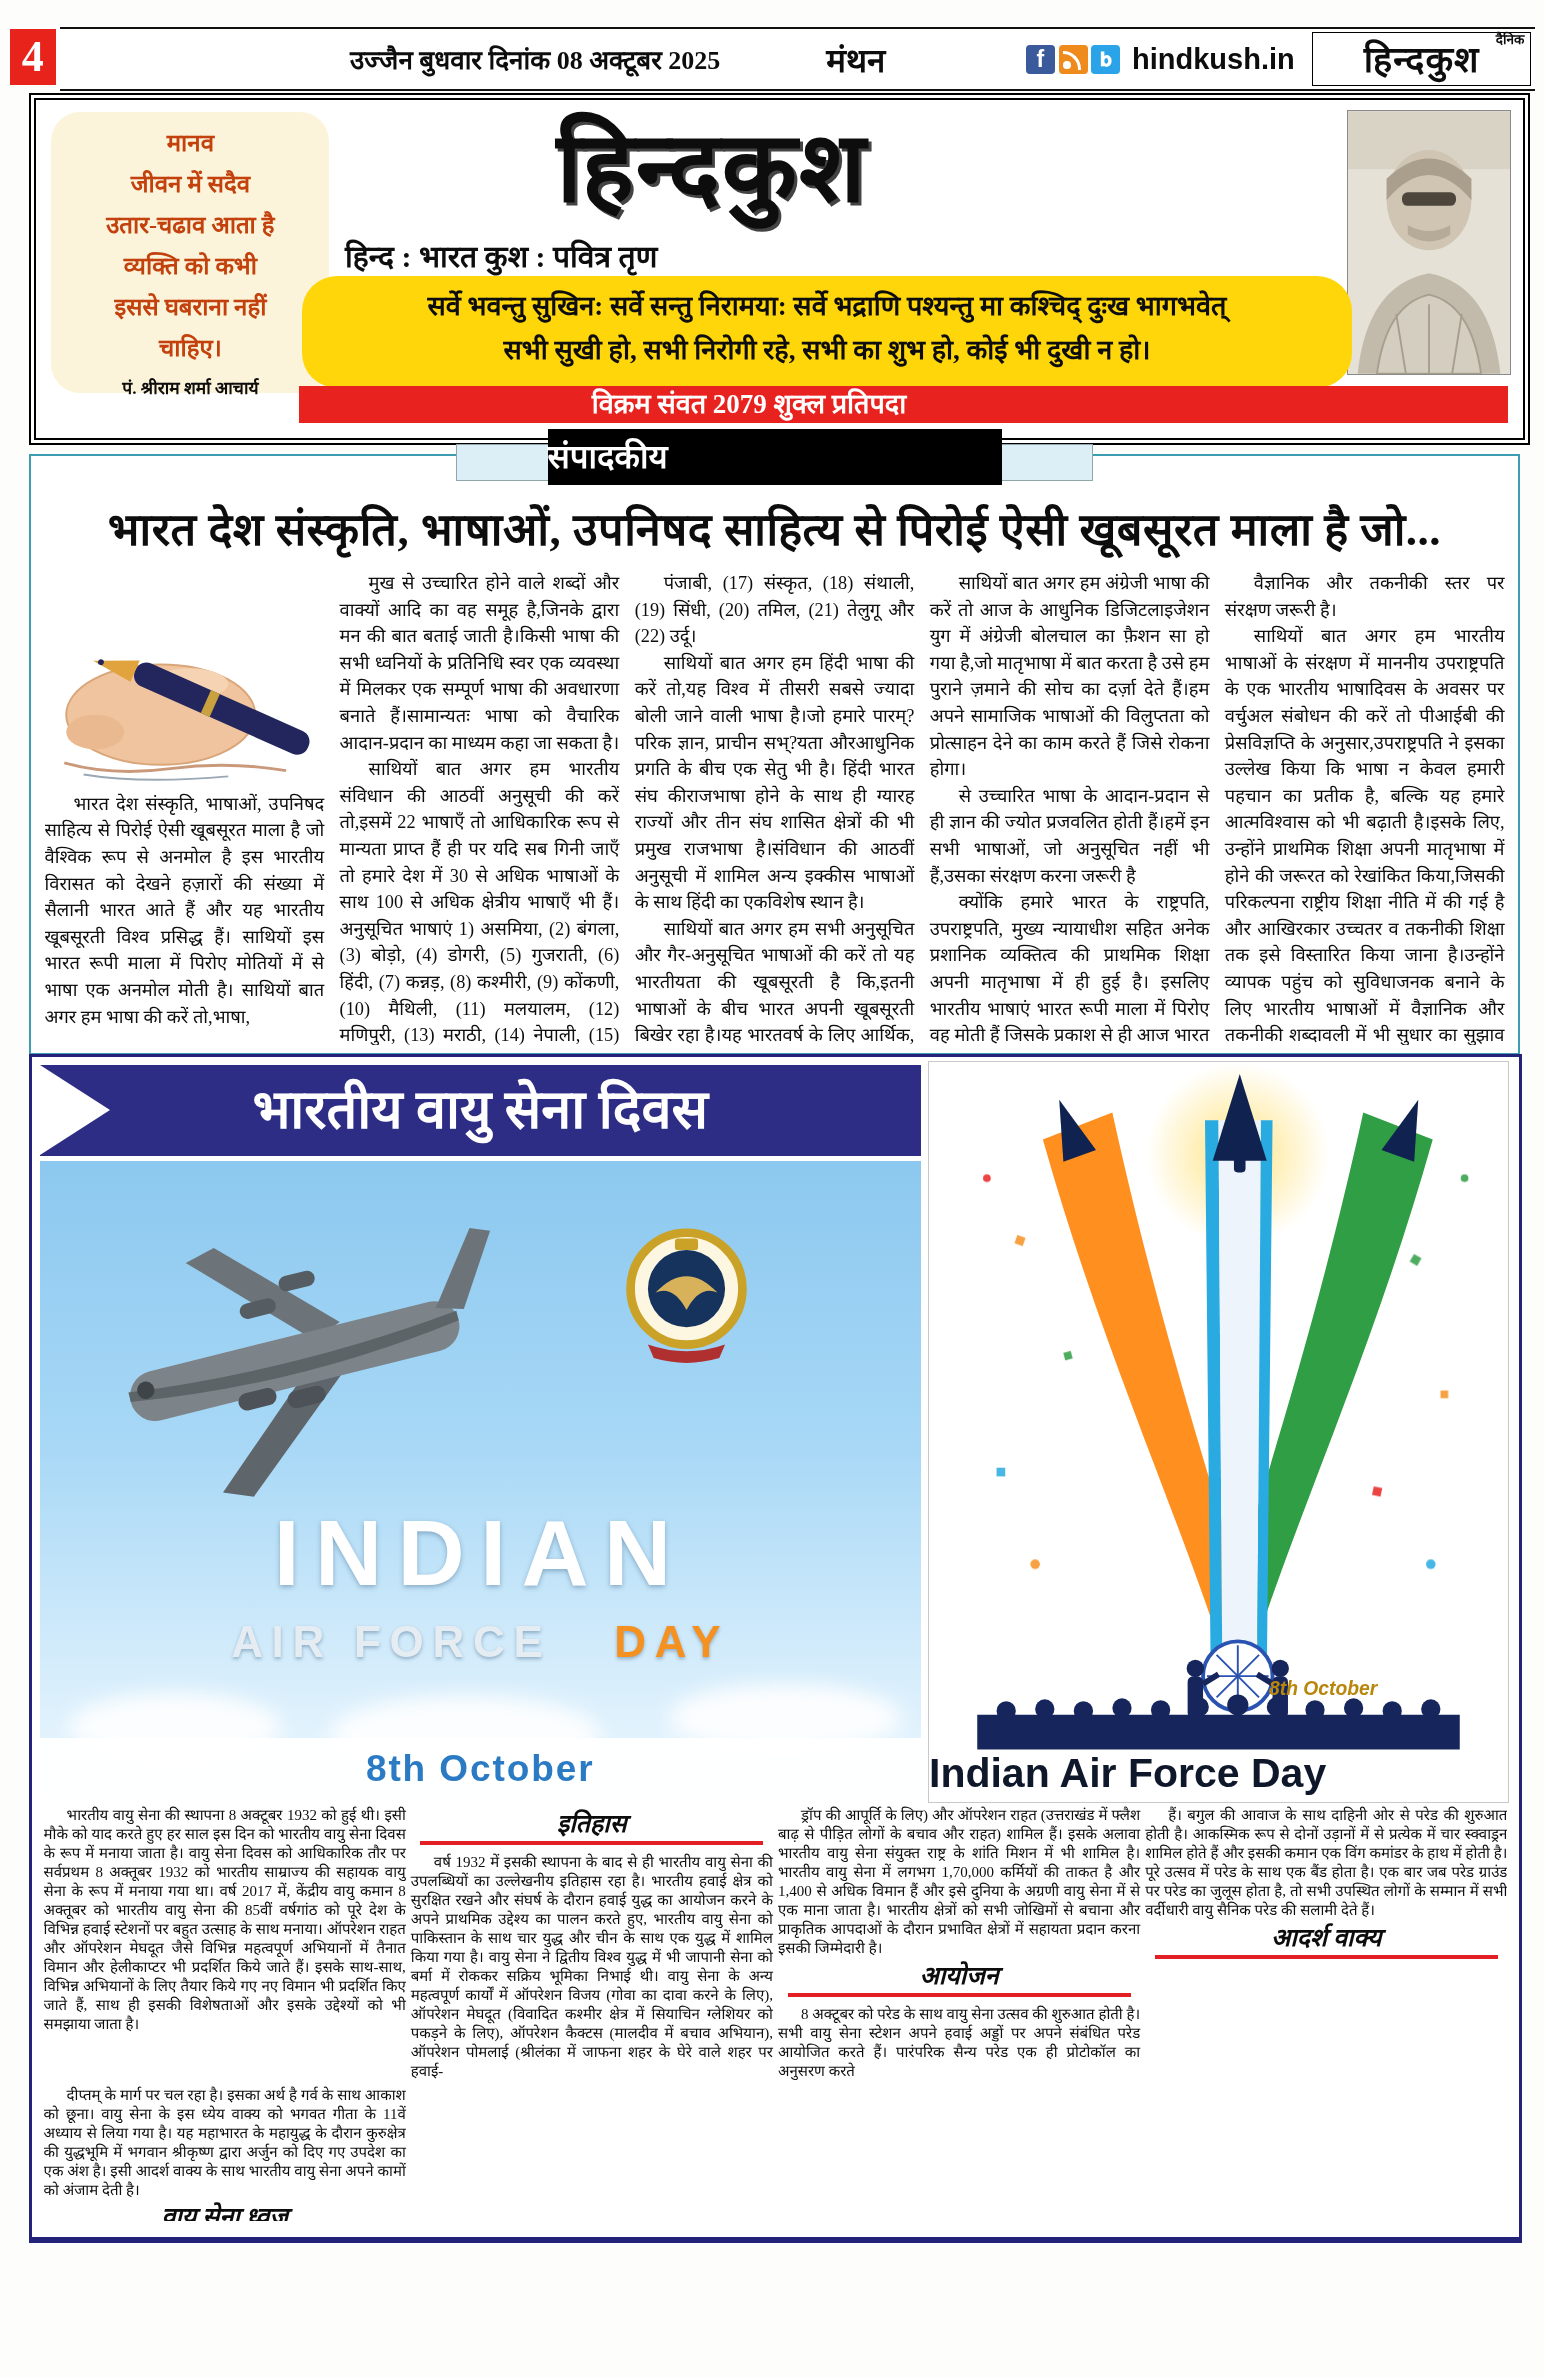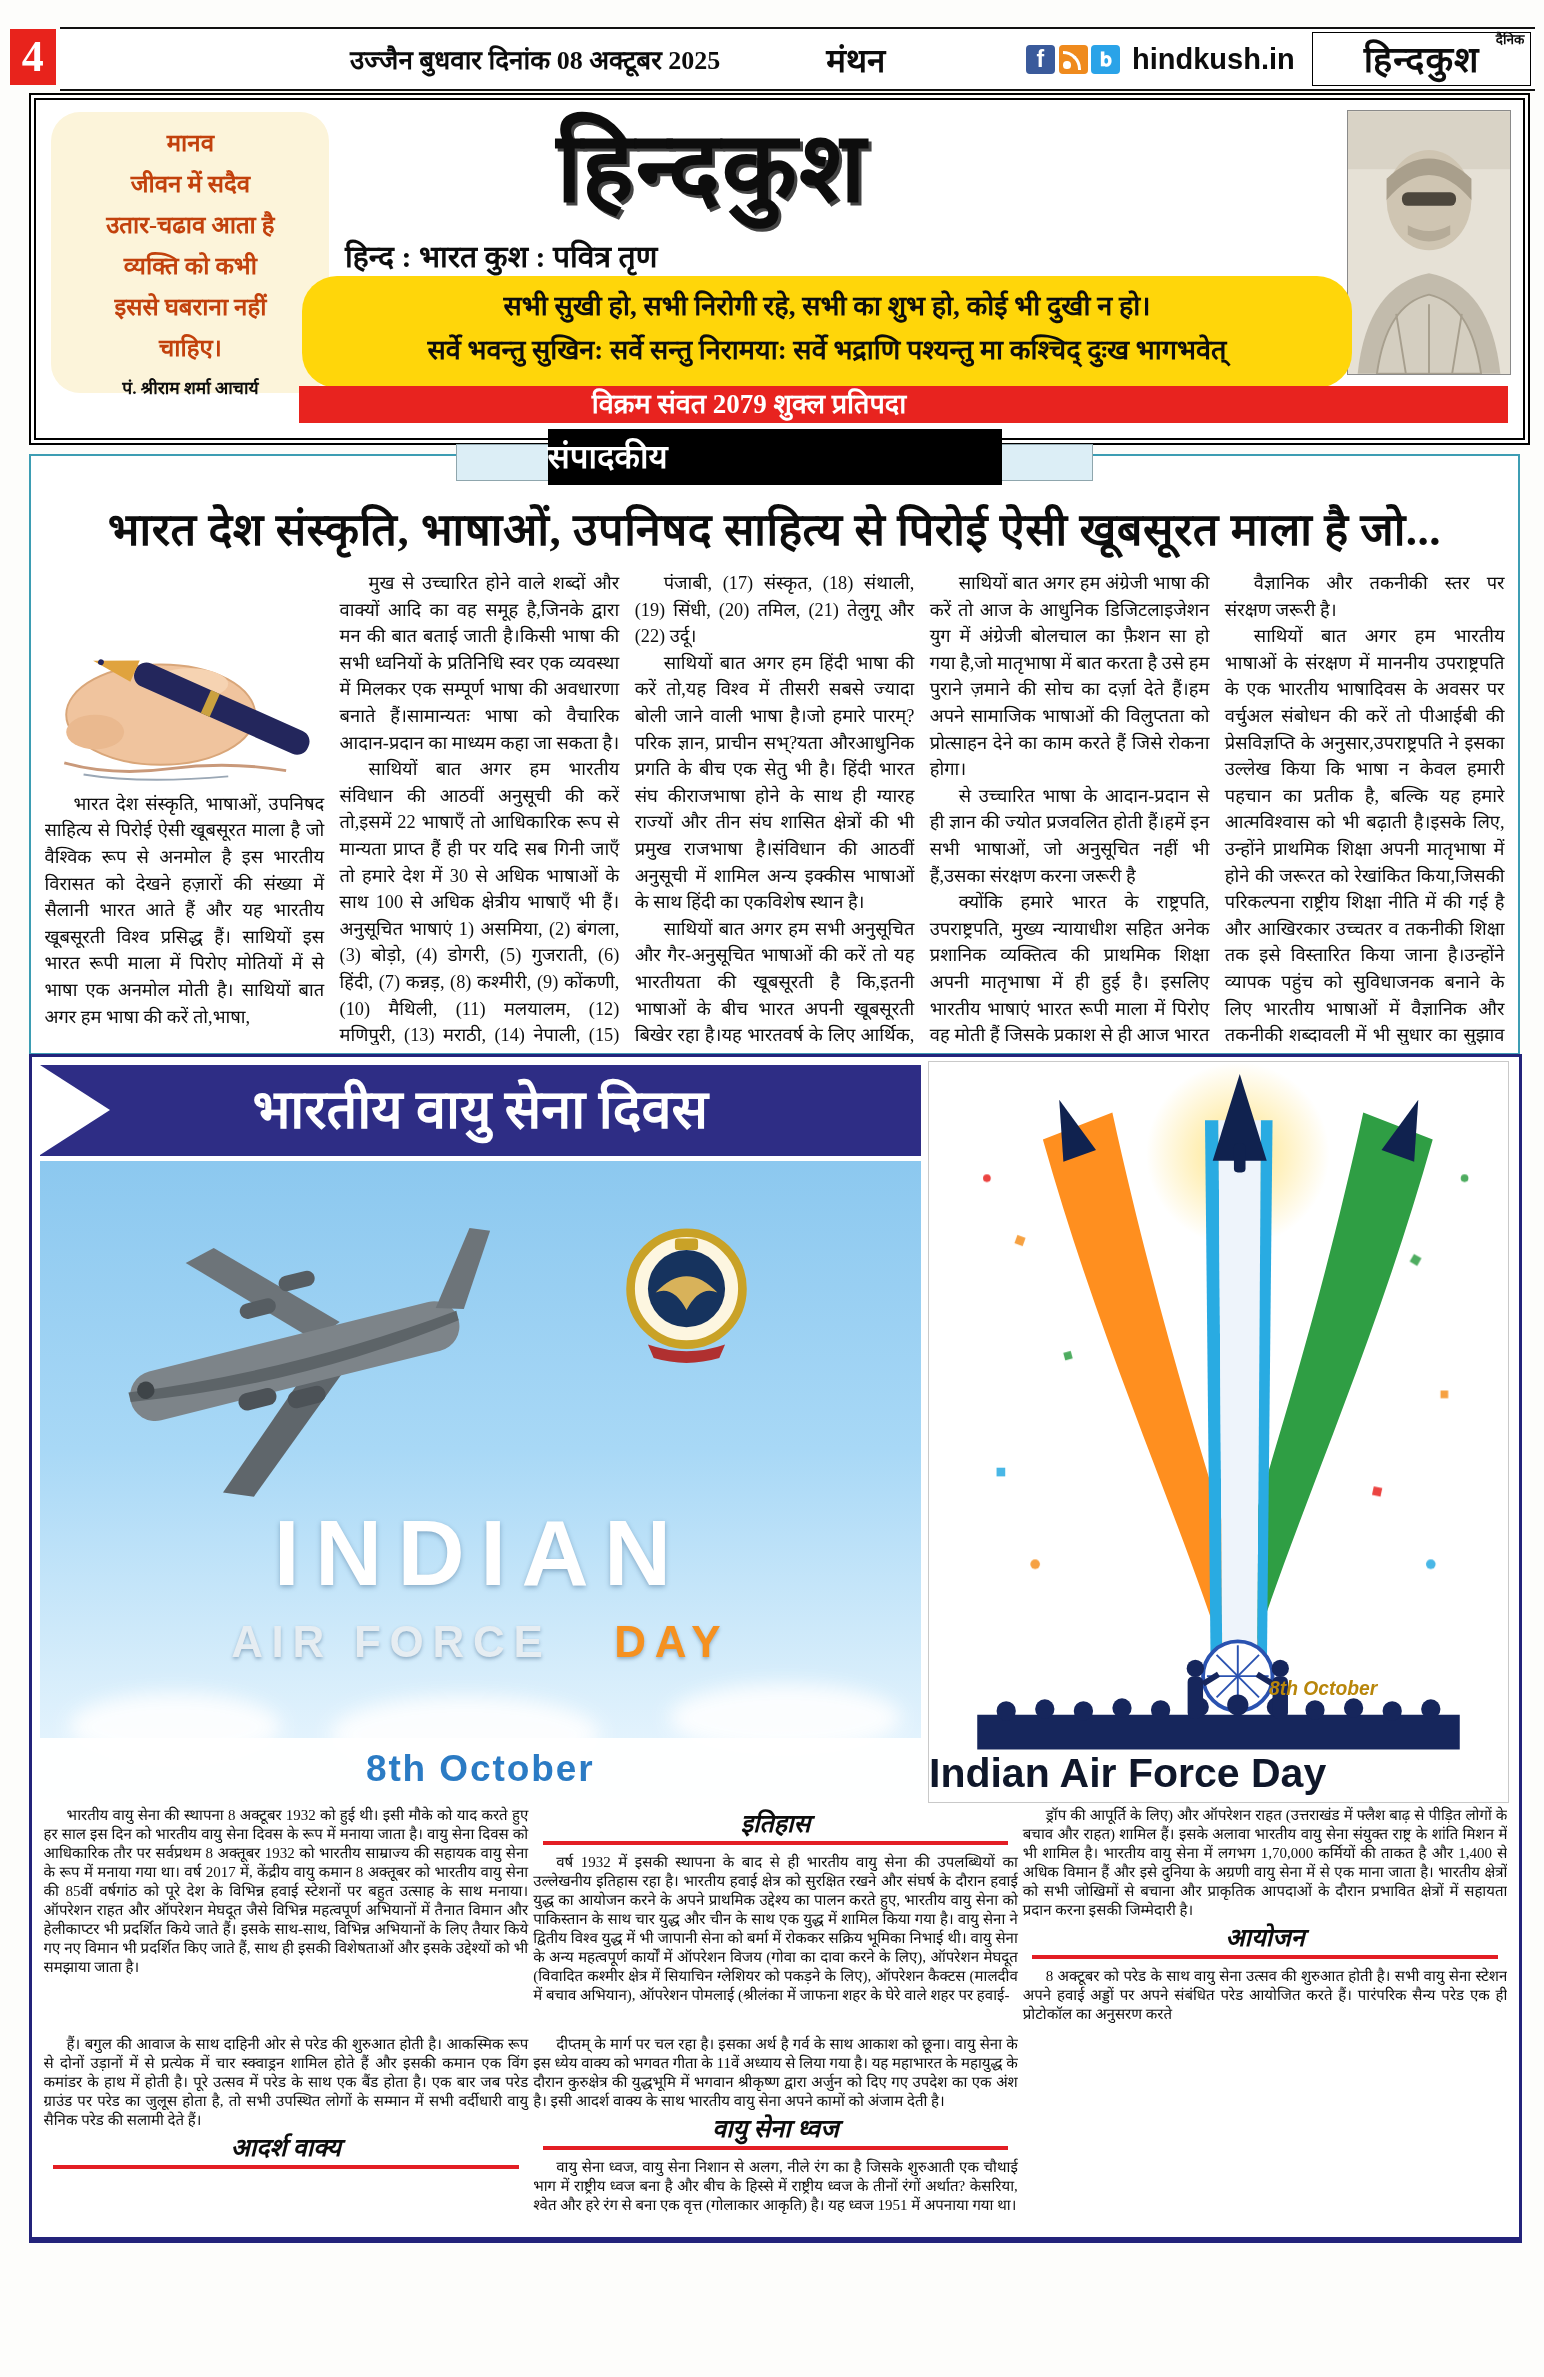--- a/index.html
+++ b/index.html
@@ -68,21 +68,21 @@
      font:800 93px/97px "Liberation Sans",sans-serif;letter-spacing:15.4px;text-shadow:0 1.9px 5.8px rgba(40,80,120,.4);}
   #af-left .t-afd{top:456px;width:100%;text-align:center;color:#e6edf2;
      font:800 44px/50px "Liberation Sans",sans-serif;letter-spacing:8.7px;text-shadow:0 1.9px 3.9px rgba(40,80,120,.4);}
   #af-left .t-afd .day{color:#f59120;}
   #af-left .band{left:0;bottom:0;width:100%;height:62px;background:rgba(255,255,255,.95);
      color:#2b7bc4;font:bold 37px/62px "Liberation Sans",sans-serif;text-align:center;letter-spacing:1.9px;}
   #af-right{left:896px;top:3.9px;width:579px;height:740px;background:#fff;border:1px solid #c9c9c9;overflow:hidden;}
   #af-right .oct{top:616px;left:340px;color:#b8860b;font:italic bold 19.3px "Liberation Sans",sans-serif;}
   #af-right .ttl{bottom:5.8px;width:100%;color:#0f172a;
      font:800 41px/46px "Liberation Sans",sans-serif;}
-  #af-cols{left:11.6px;right:11.6px;top:749px;height:415px;display:grid;grid-template-columns:repeat(3,1fr);
+  #af-cols{left:11.6px;right:11.6px;top:749px;height:415px;display:grid;grid-template-columns:repeat(4,1fr);
      gap:5px;overflow:hidden;text-align:justify;font-size:15px;line-height:19px;}
   #af-cols p{margin:0;text-indent:23px;}
   #af-cols .subhead{text-align:center;font:italic 800 25px/31px "Liberation Serif",serif;
      border-bottom:4.8px solid #e31e24;padding-bottom:2px;margin:1.9px 9.7px 7.7px;}
 </style>
 </head>
 <body>
 
 <div class="abs" id="page-num">4</div>
 <div class="abs" id="topbar">
@@ -118,22 +118,22 @@
       <ellipse cx="84" cy="92" rx="44" ry="52" fill="#cfc5b2"></ellipse>
       <path d="M40,92 Q84,40 128,92 L128,70 Q84,28 40,70 Z" fill="#a99f8c"></path>
       <rect x="56" y="84" width="56" height="14" rx="6" fill="#4c463c"></rect>
       <path d="M62,128 Q84,142 106,128 L106,118 Q84,130 62,118 Z" fill="#b5ab98"></path>
       <path d="M10,272 Q20,180 84,168 Q148,180 158,272 Z" fill="#c2bbac"></path>
       <path d="M30,272 Q40,200 84,190 Q128,200 138,272 Z" fill="#d4cec0" stroke="#a79f8e" stroke-width="2"></path>
       <path d="M50,210 L60,272 M84,200 L84,272 M118,210 L108,272" stroke="#a79f8e" stroke-width="2" fill="none"></path>
     </svg>
   </div>
   <div class="abs" id="shloka">
+    <div class="ln">सर्वे भवन्तु सुखिन: सर्वे सन्तु निरामया: सर्वे भद्राणि पश्यन्तु मा कश्चिद् दुःख भागभवेत्</div>
     <div class="ln">सभी सुखी हो, सभी निरोगी रहे, सभी का शुभ हो, कोई भी दुखी न हो।</div>
-    <div class="ln">सर्वे भवन्तु सुखिन: सर्वे सन्तु निरामया: सर्वे भद्राणि पश्यन्तु मा कश्चिद् दुःख भागभवेत्</div>
   </div>
   <div class="abs" id="panchang">विक्रम संवत 2079 शुक्ल प्रतिपदा</div>
 </div>
 
 <div class="abs" id="editorial">
   <div class="abs tabside" style="left:425px;"></div>
   <div class="abs tabside" style="right:425px;"></div>
   <div class="abs" id="ed-label">संपादकीय</div>
   <div class="abs" id="ed-headline">भारत देश संस्कृति, भाषाओं, उपनिषद साहित्य से पिरोई ऐसी खूबसूरत माला है जो...</div>
   <div class="abs" id="ed-cols">

